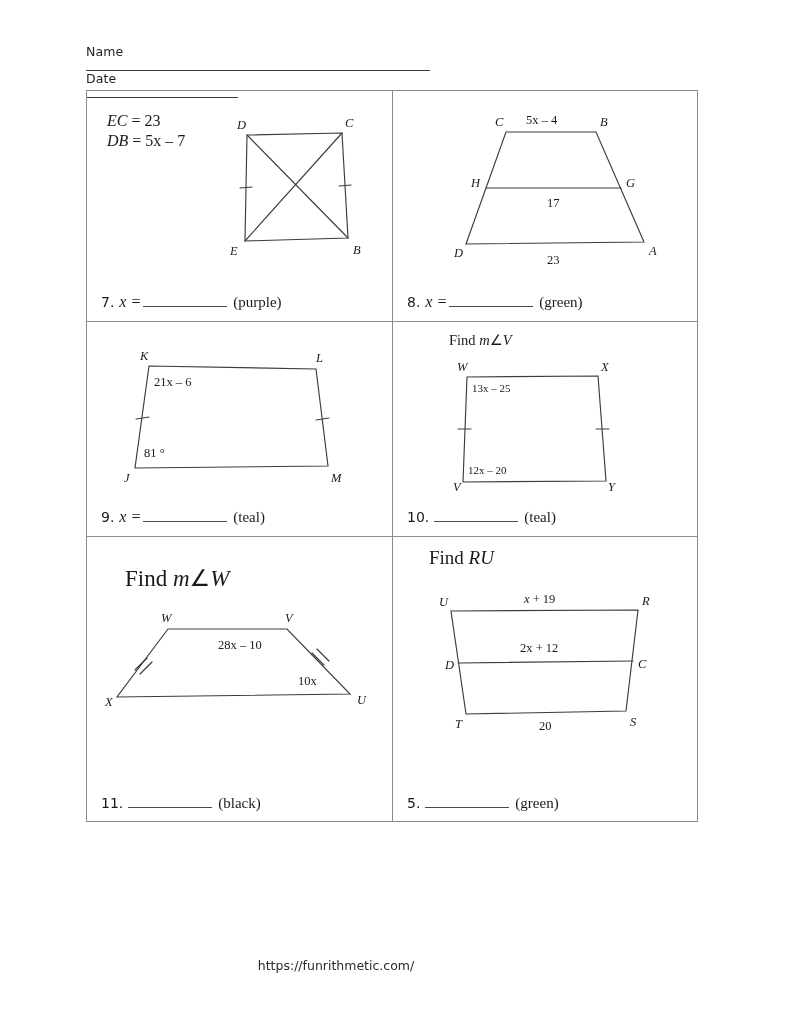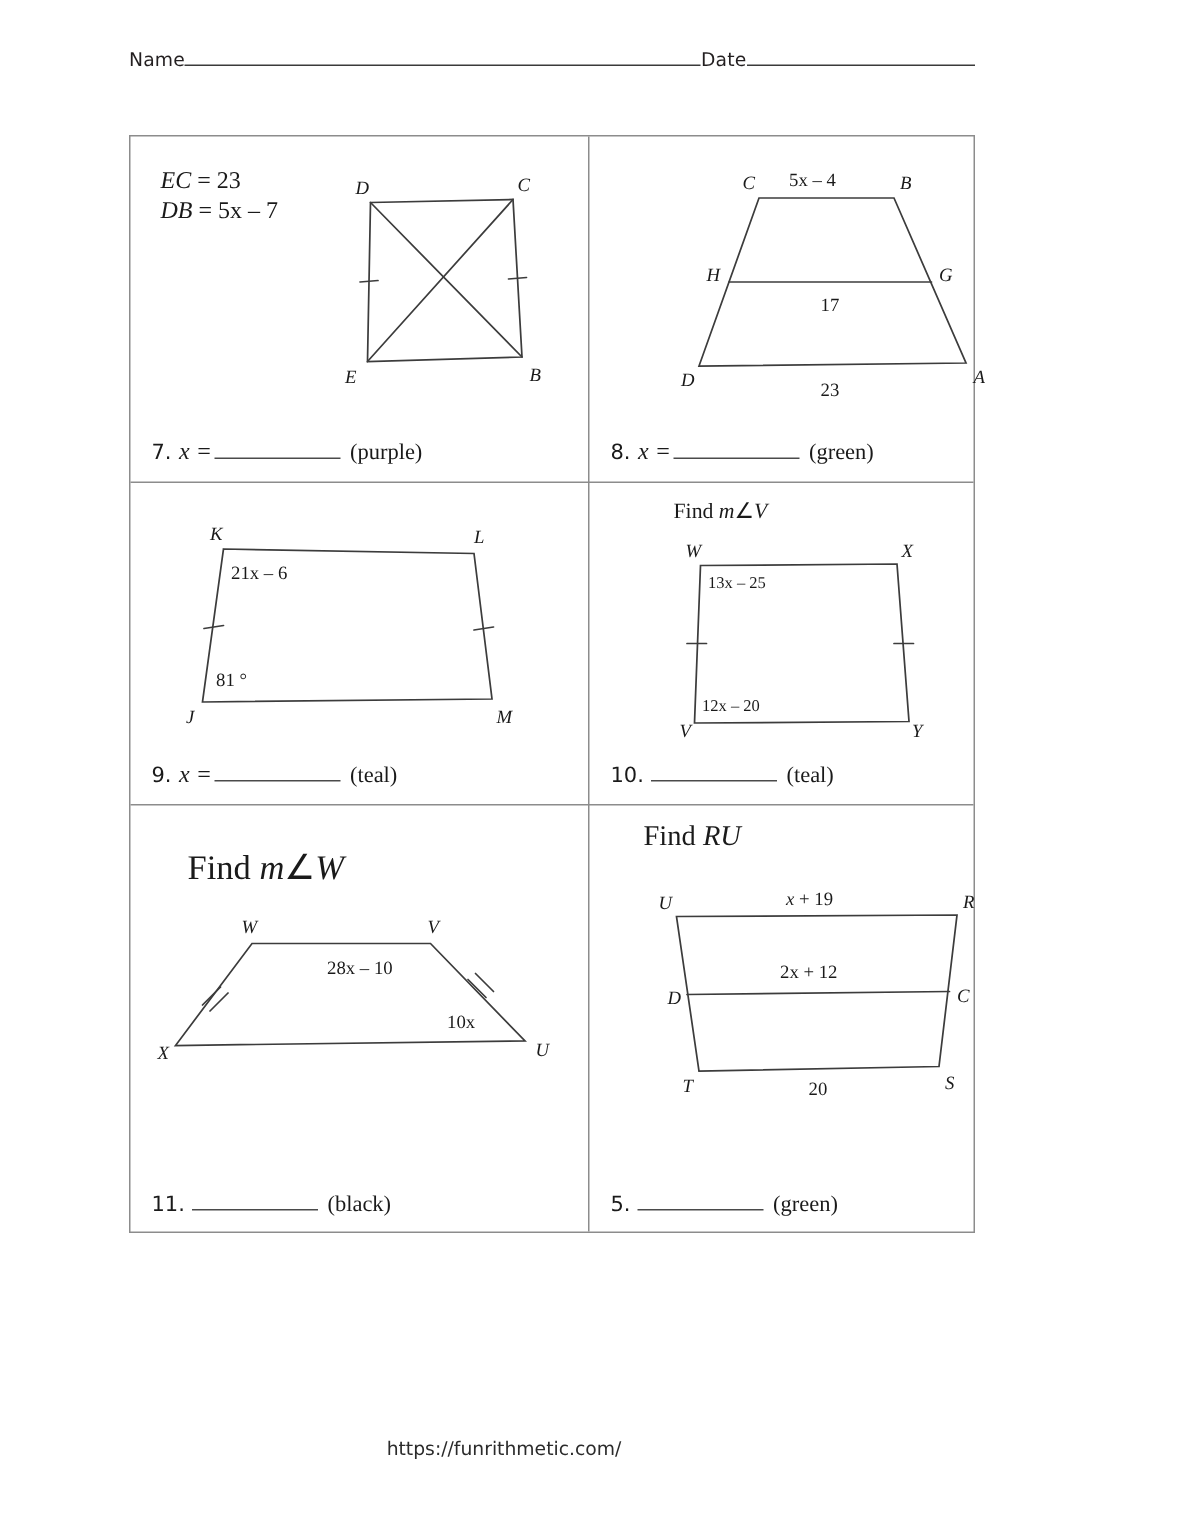--- a/index.html
+++ b/index.html
@@ -14,45 +14,46 @@
     position: relative;
     font-family: "Liberation Serif", serif;
     color: #1a1a1a;
     overflow: hidden;
   }
 
   
   .header {
     position: absolute;
     left: 86px;
-    top: 32px;
+    top: 44px;
     width: 612px;
     height: 22px;
     display: flex;
     align-items: baseline;
     font-family: "DejaVu Sans", sans-serif;
     font-size: 12.5px;
     letter-spacing: 0.1px;
     color: #231f20;
+    flex-direction: column;
   }
   .header .lbl { white-space: nowrap; }
   .header .rule {
     flex: 0 0 auto;
     border-bottom: 1.3px solid #3a3a3a;
     height: 11px;
   }
   .rule-name { width: 344px; }
   .rule-date { width: 152px; }
 
   
   .sheet {
     position: absolute;
     left: 86px;
     top: 90px;
-    width: 564px;
+    width: 612px;
     height: 732px;
     box-sizing: border-box;
     border: 1.1px solid #8c8c8c;
   }
   .vdiv {
     position: absolute;
     top: 0;
     bottom: 0;
     left: 305px;
     width: 0;

